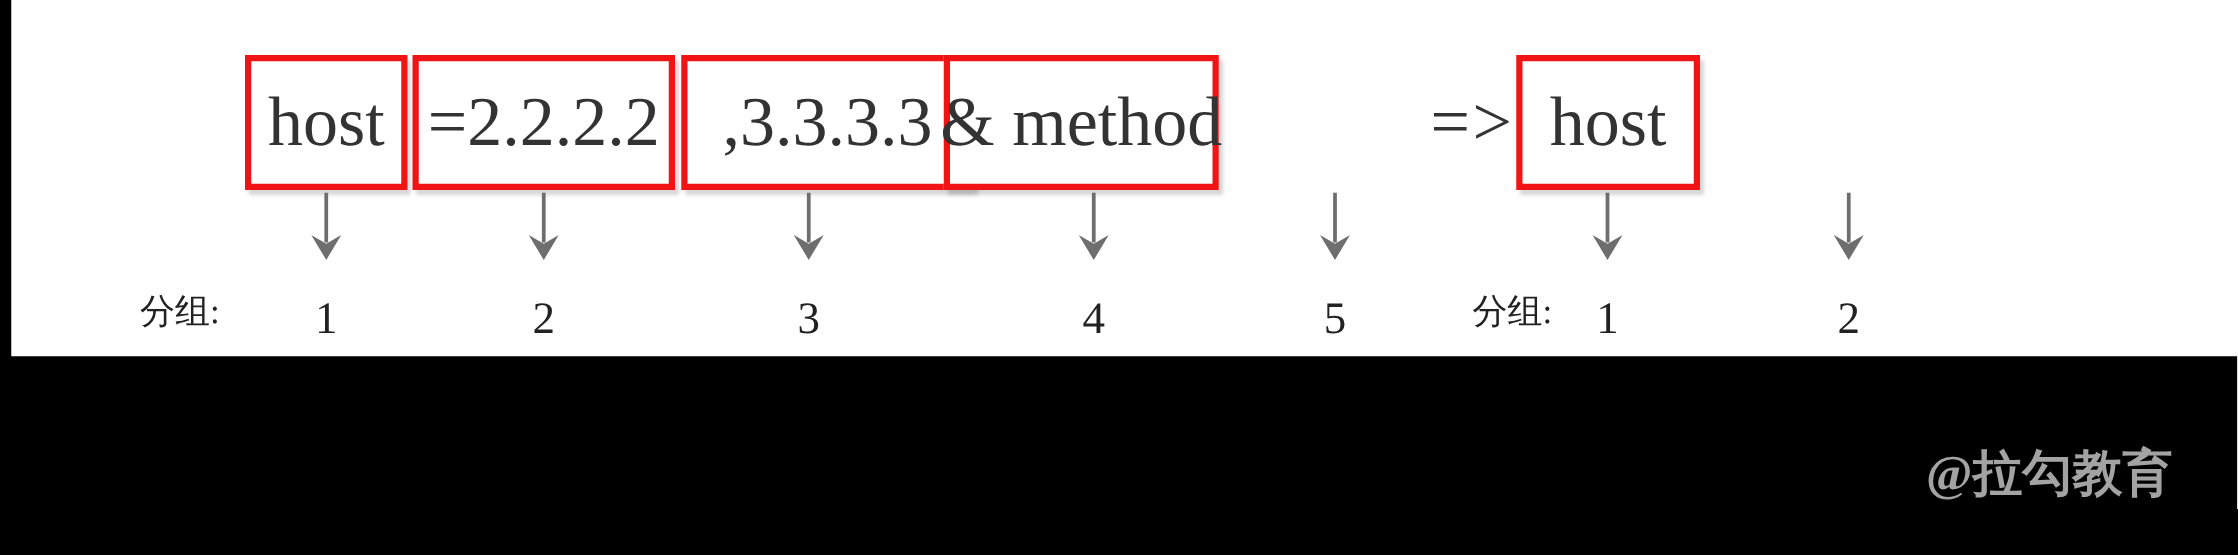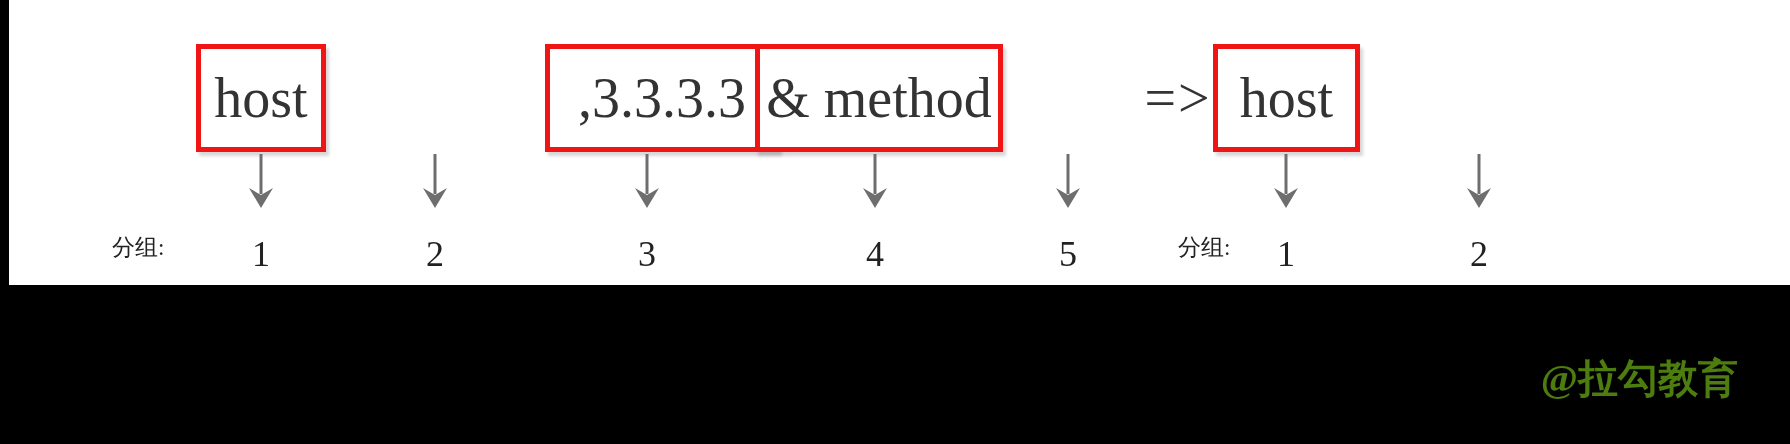--- a/index.html
+++ b/index.html
@@ -23,48 +23,51 @@
     display:flex;align-items:center;justify-content:center;
     font-size:56px;color:var(--text);white-space:nowrap;
   }
   .op{
     position:absolute;top:44px;left:1139px;width:78px;height:108px;
     display:flex;align-items:center;justify-content:center;
     font-size:56px;color:var(--text);letter-spacing:2px;
   }
   .down-arrow{position:absolute;top:154px;width:26px;height:54px;}
   .group-label{
-    position:absolute;top:236px;font-size:23px;line-height:1;color:#222222;white-space:nowrap;
+    position:absolute;top:236px;font-size:28px;line-height:1;color:#222222;white-space:nowrap;
   }
   .group-num{
     position:absolute;top:236px;width:60px;text-align:center;
     font-size:36px;line-height:1;color:#222222;
   }
   .footer{
     position:absolute;left:0;top:285px;width:1790px;height:159px;background:var(--footer);
   }
   .watermark{
-    position:absolute;right:52px;top:74px;color:#4d7c0f;
+    position:absolute;right:52px;top:74px;color:#a3a3a3;
     font-size:40px;font-weight:bold;line-height:1;white-space:nowrap;
   }
 </style>
 </head>
 <body>
 
 <div class="canvas">
 
   <div class="left-strip"></div>
 
   <div class="seg-box" style="left:196px;width:130px">
     <span>host</span>
   </div>
+  <div class="seg-box" style="left:330px;width:210px">
+    <span>=2.2.2.2</span>
+  </div>
   <div class="seg-box" style="left:545px;width:234px">
     <span>,3.3.3.3</span>
   </div>
-  <div class="seg-box" style="left:755px;width:248px">
+  <div class="seg-box" style="left:755px;width:220px">
     <span>&amp; method</span>
   </div>
 
   <div class="op">
     <span>=&gt;</span>
   </div>
 
   <div class="seg-box" style="left:1213px;width:147px">
     <span>host</span>
   </div>

